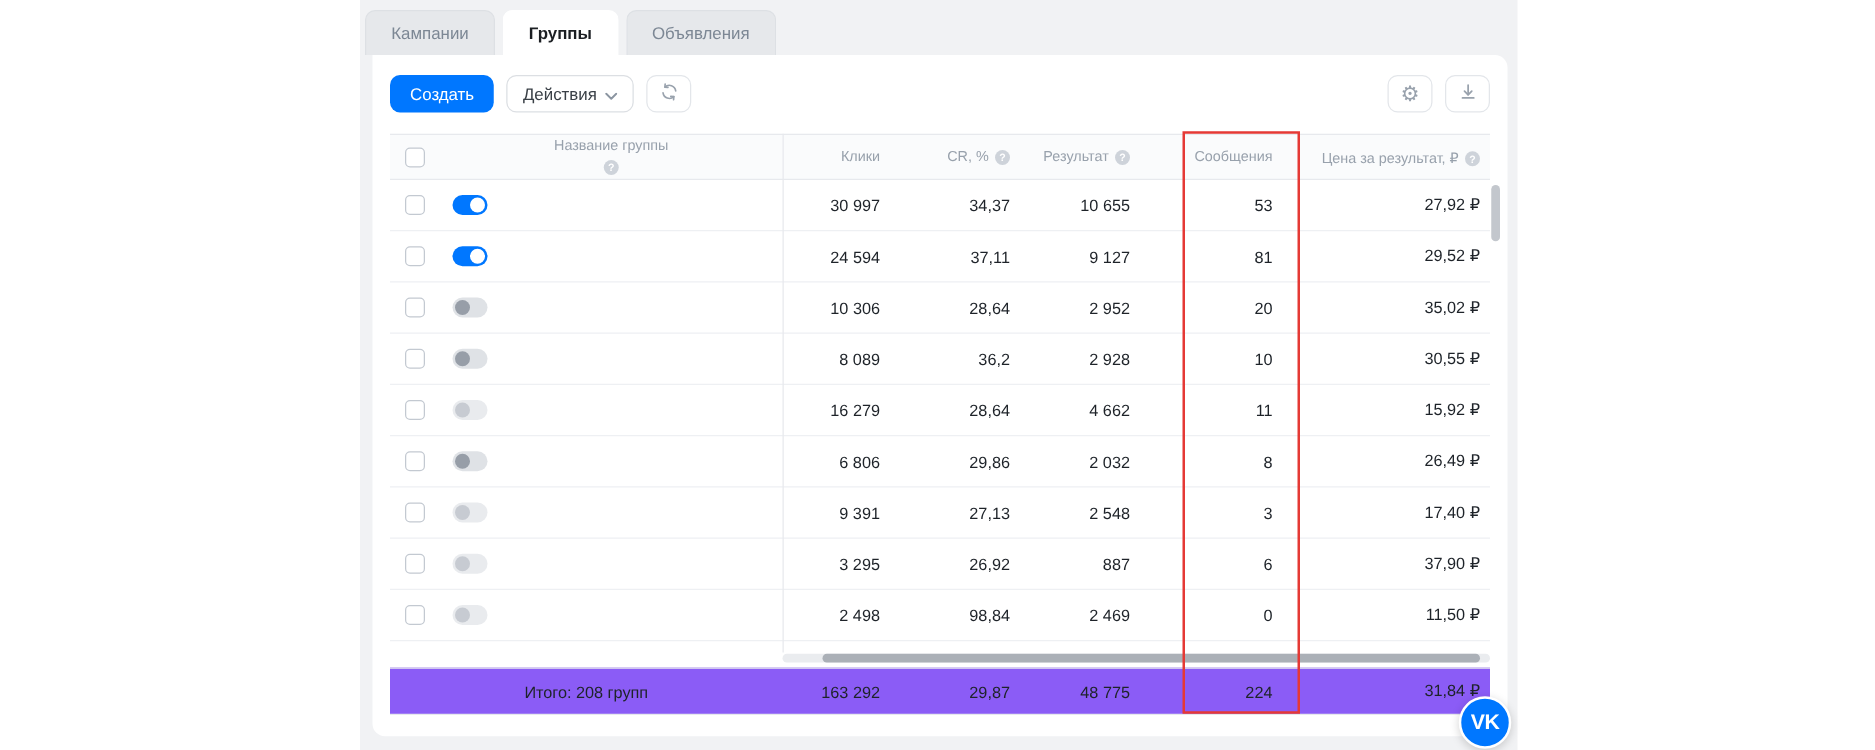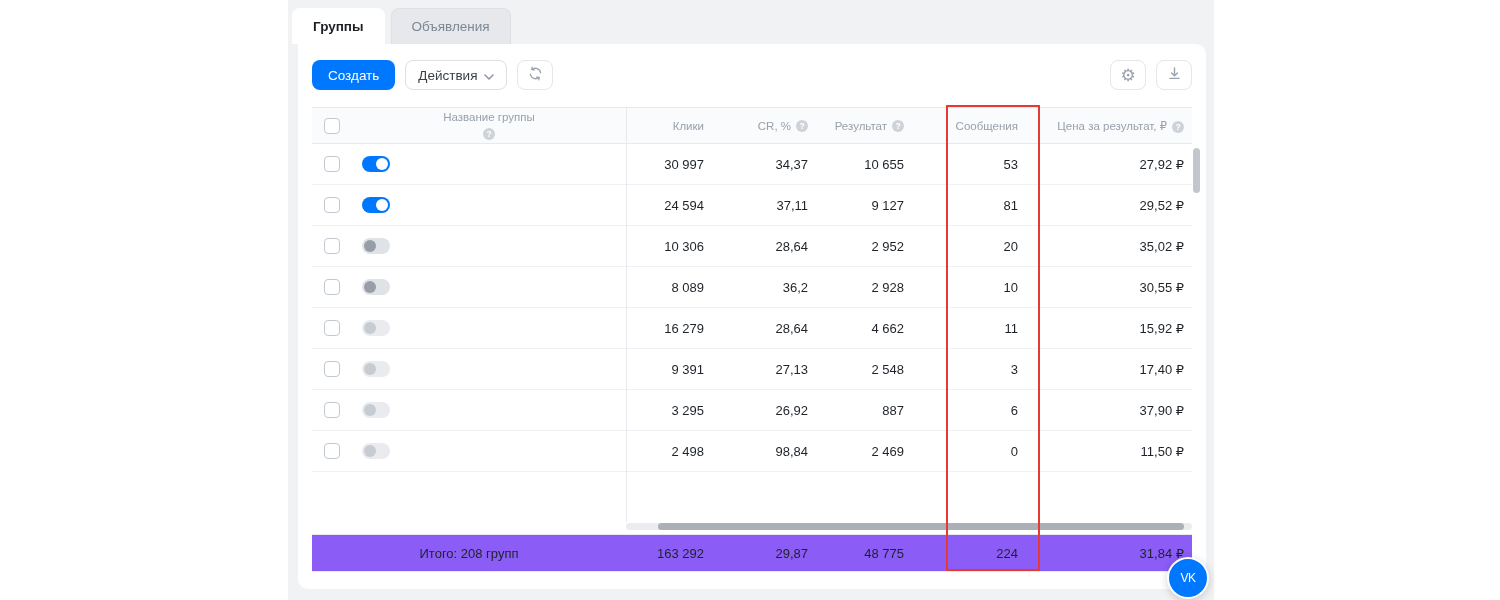--- a/index.html
+++ b/index.html
@@ -72,31 +72,32 @@
     border-bottom:1px solid #e7e9ed; font-size:13px; color:#1e2329; background:#8b5cf6; }
   .f-label { grid-column:1 / 4; text-align:center; }
 
   .vscroll { position:absolute; right:6px; top:104px; width:7px; height:45px; background:#c3c7cd;
     border-radius:4px; }
 
   .highlight-box { position:absolute; left:946px; top:105px; width:94px; height:466px;
     border:2px solid var(--highlight); z-index:9; pointer-events:none; }
 
   .vk-bubble { position:absolute; left:1167px; top:557px; width:42px; height:42px; border-radius:50%;
-    background:var(--accent); color:#fff; font-weight:normal; font-size:12px; letter-spacing:-0.5px;
+    background:var(--accent); color:#fff; font-weight:bold; font-size:17px; letter-spacing:-0.5px;
     display:flex; align-items:center; justify-content:center; z-index:10; cursor:pointer;
     box-shadow:0 2px 8px rgba(0,0,0,0.18); border:2px solid #fff; }
 </style>
 </head>
 <body>
 
 <div class="stage">
   <div class="panel"></div>
 
   <div class="tabs">
+    <div class="tab">Кампании</div>
     <div class="tab active">Группы</div>
     <div class="tab">Объявления</div>
   </div>
 
   <div class="card">
 
     <div class="toolbar">
       <button class="btn btn-primary">Создать</button>
       <button class="btn btn-secondary">
         <span>Действия</span>
@@ -235,20 +236,36 @@
     <div class="num">28,64</div>
     <div class="num">4 662</div>
     <div class="num">11</div>
     <div class="num">15,92 ₽</div>
   </div>
           <div class="row">
     <div class="cell-check">
       <span class="checkbox"></span>
     </div>
     <div class="cell-toggle">
+      <span class="toggle off">
+        <span class="knob"></span>
+      </span>
+    </div>
+    <div class="cell-name"></div>
+    <div class="num">6 806</div>
+    <div class="num">29,86</div>
+    <div class="num">2 032</div>
+    <div class="num">8</div>
+    <div class="num">26,49 ₽</div>
+  </div>
+          <div class="row">
+    <div class="cell-check">
+      <span class="checkbox"></span>
+    </div>
+    <div class="cell-toggle">
       <span class="toggle off-dim">
         <span class="knob"></span>
       </span>
     </div>
     <div class="cell-name"></div>
     <div class="num">9 391</div>
     <div class="num">27,13</div>
     <div class="num">2 548</div>
     <div class="num">3</div>
     <div class="num">17,40 ₽</div>

